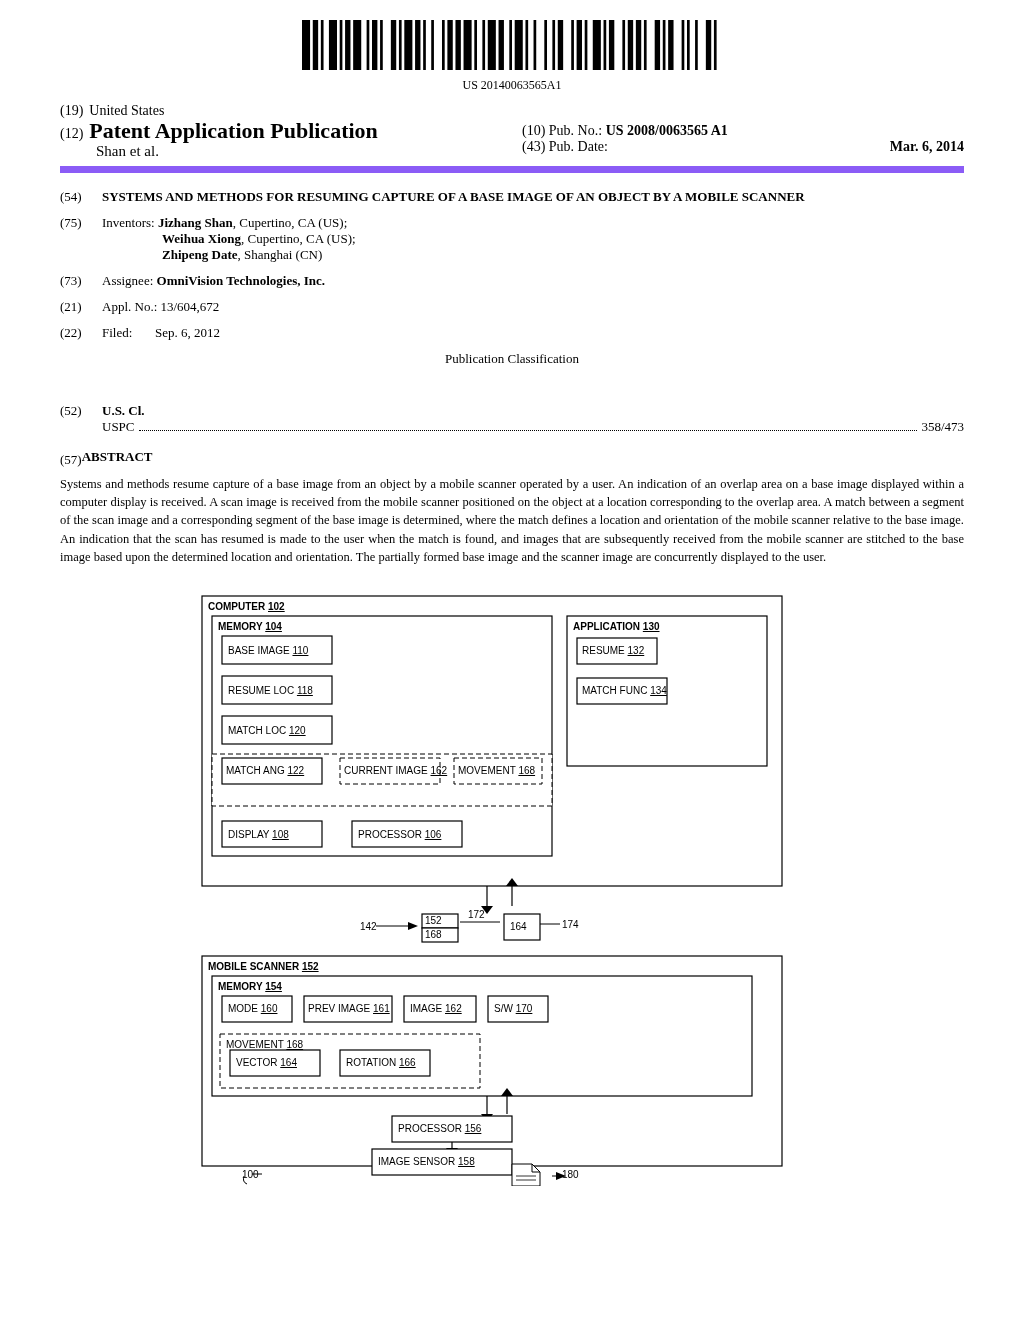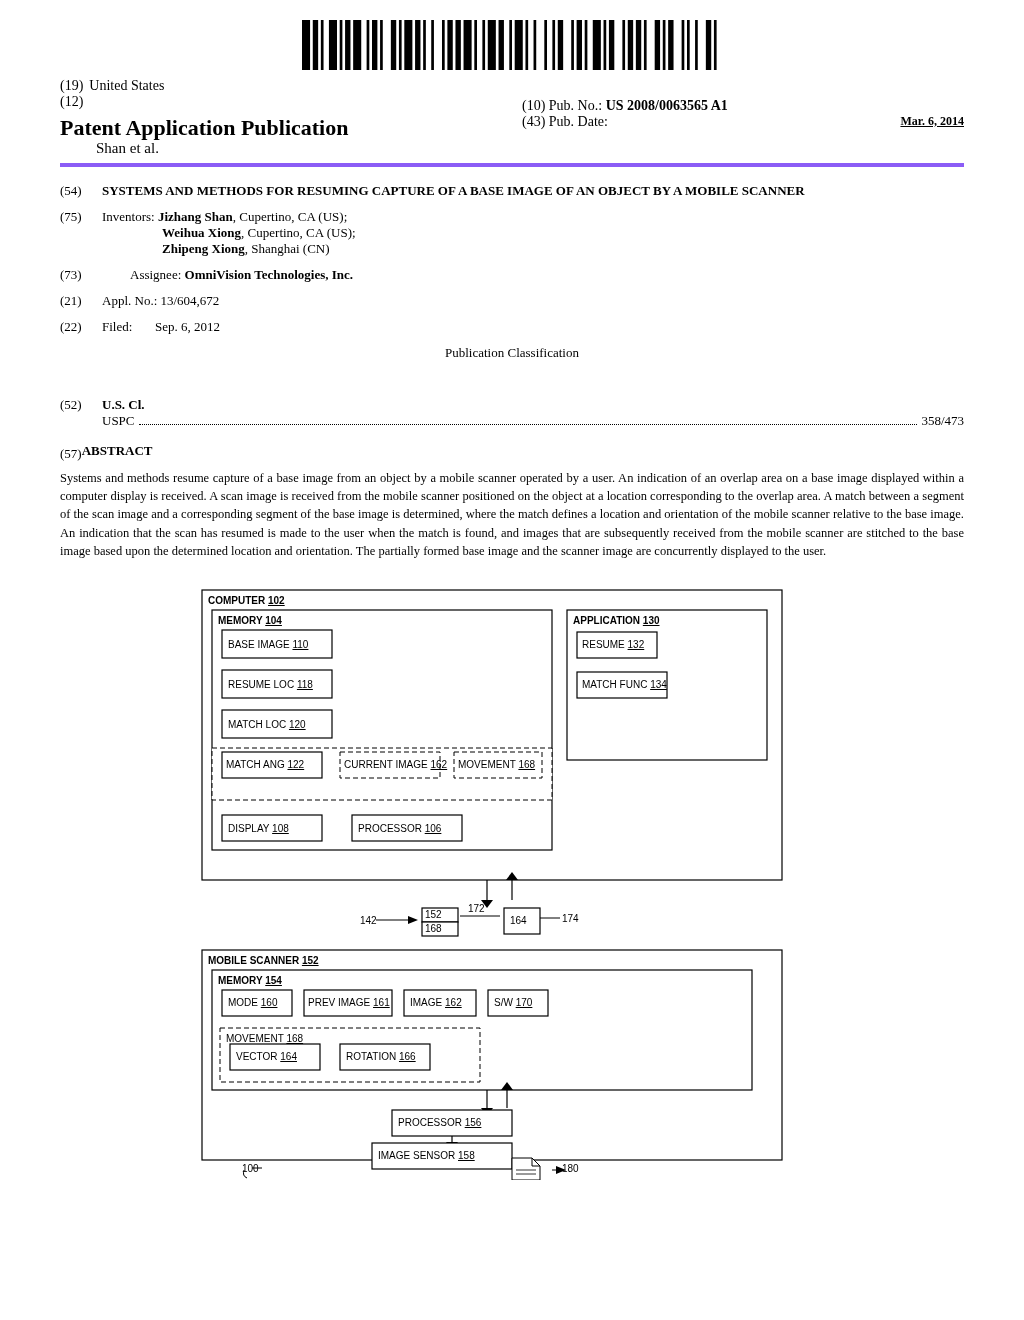--- a/index.html
+++ b/index.html
@@ -29,21 +29,21 @@
       text-align: center;
       font-size: 12px;
       margin-bottom: 10px;
     }
 
     
     .header-section {
       display: flex;
       justify-content: space-between;
       align-items: flex-start;
-      border-bottom: 4px solid #8b5cf6;
+      border-bottom: 7px solid #8b5cf6;
       padding-bottom: 6px;
       margin-bottom: 6px;
     }
     .header-left {
       flex: 1;
     }
     .header-left .country {
       font-size: 14px;
       font-weight: normal;
     }
@@ -64,23 +64,22 @@
     }
     .header-right .pub-no-line {
       font-size: 14px;
     }
     .header-right .pub-date-line {
       font-size: 14px;
       display: flex;
       justify-content: space-between;
     }
     .pub-date-value {
-      font-size: 12px;
+      font-size: 14px;
       font-weight: bold;
-      text-decoration: underline;
     }
 
     
     .main-content {
       display: flex;
       gap: 30px;
       margin-top: 16px;
       flex-direction: column;
     }
     .col-left {
@@ -218,28 +217,29 @@
           <rect x="379.6153846153841" y="0" width="2.6923076923076925" height="50" fill="#000"></rect>
           <rect x="384.99999999999943" y="0" width="2.6923076923076925" height="50" fill="#000"></rect>
           <rect x="393.07692307692247" y="0" width="2.6923076923076925" height="50" fill="#000"></rect>
           <rect x="403.84615384615324" y="0" width="5.384615384615385" height="50" fill="#000"></rect>
           <rect x="411.9230769230763" y="0" width="2.6923076923076925" height="50" fill="#000"></rect>
         </g>
     </svg>
     
   </div>
 
+  <div class="pub-number">US 20140063565A1</div>
 
   <div class="header-section">
     <div class="header-left">
       <div style="display:flex; align-items:baseline; gap:6px;">
         <span style="font-size:14px;">(19)</span>
         <span class="country">United States</span>
       </div>
-      <div style="display:flex; align-items:baseline; gap:6px;flex-direction:column;">
+      <div style="display:flex; align-items:baseline; gap:6px;">
         <span style="font-size:14px;">(12)</span>
         <span class="doc-type">Patent Application Publication</span>
       </div>
       <div style="margin-left:36px;">
         <span class="inventors-line">Shan et al.</span>
       </div>
     </div>
     <div class="header-right">
       <div class="pub-no-line">
         <span>(10) Pub. No.:</span>
@@ -260,28 +260,28 @@
         <div class="field-label">(54)</div>
         <div class="field-content title-text">SYSTEMS AND METHODS FOR RESUMING CAPTURE OF A BASE IMAGE OF AN OBJECT BY A MOBILE SCANNER</div>
       </div>
 
       <div class="field-row">
         <div class="field-label">(75)</div>
         <div class="field-content">
           <span style="font-weight:normal;">Inventors:</span>
           <span> <strong>Jizhang Shan</strong>, Cupertino, CA (US);</span><br>
           <span style="margin-left:60px;"><strong>Weihua Xiong</strong>, Cupertino, CA (US);</span><br>
-          <span style="margin-left:60px;"><strong>Zhipeng Xiong</strong>, Shanghai (CN)</span>
+          <span style="margin-left:60px;"><strong>Zhipeng Date</strong>, Shanghai (CN)</span>
         </div>
       </div>
 
       <div class="field-row">
         <div class="field-label">(73)</div>
         <div class="field-content">
-          <span style="font-weight:normal;margin-left:28px;">Assignee:</span>
+          <span style="font-weight:normal;">Assignee:</span>
           <span> <strong>OmniVision Technologies, Inc.</strong></span>
         </div>
       </div>
 
       <div class="field-row">
         <div class="field-label">(21)</div>
         <div class="field-content">
           <span>Appl. No.:</span>
           <span> </span><span>13/604,672</span>
         </div>

